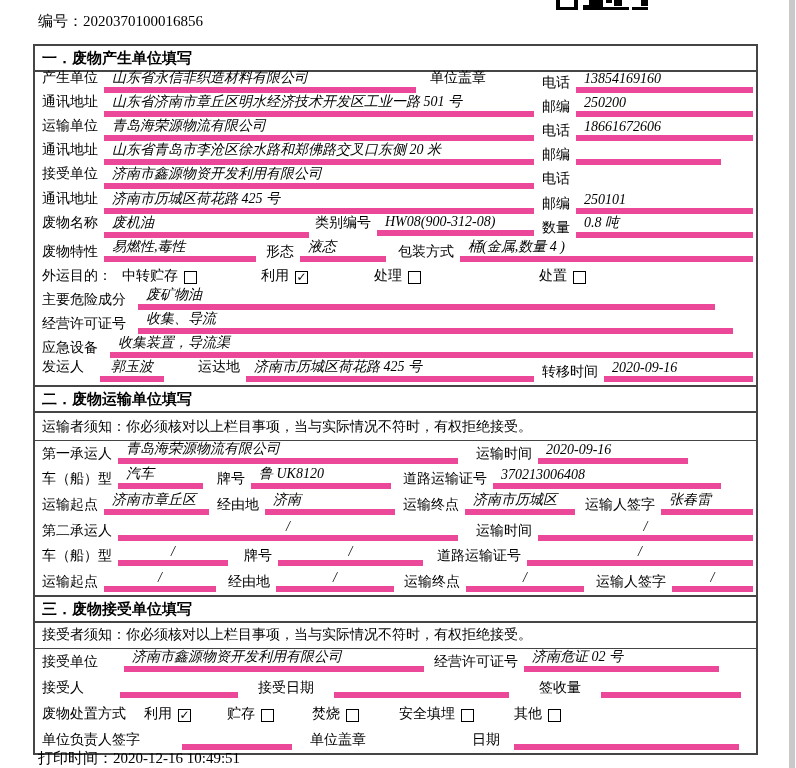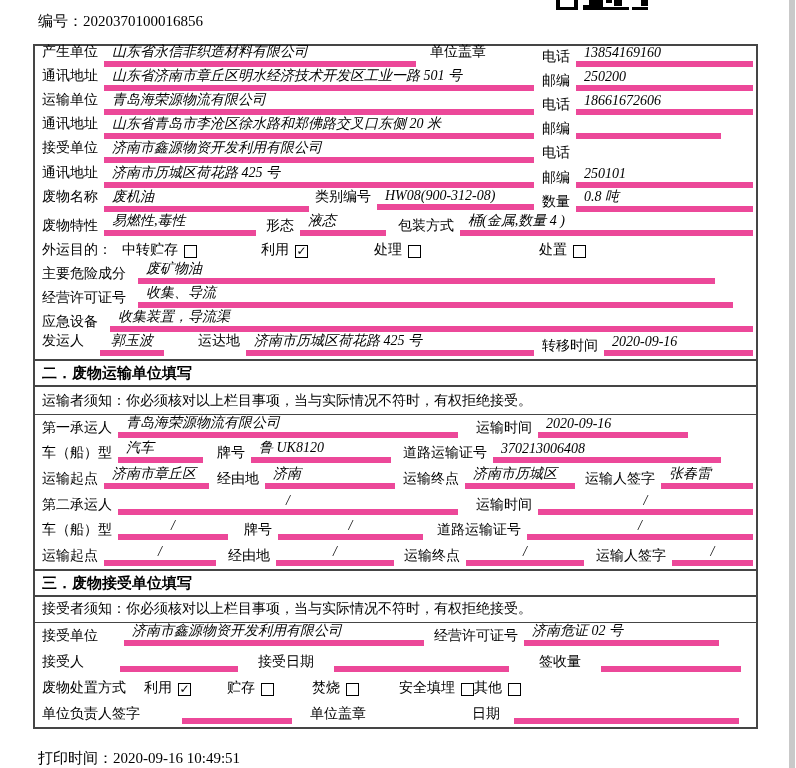--- a/index.html
+++ b/index.html
@@ -69,20 +69,21 @@
       <rect x="58" y="0" width="8" height="6"></rect>
         <rect x="76" y="7" width="16" height="3"></rect>
         <rect x="85" y="0" width="7" height="6"></rect>
     </g>
   </svg>
 </div>
 
 <div class="form">
 
   <div class="sec s1">
+    <div class="sec-h">一．废物产生单位填写</div>
 
     <div class="row">
       <div class="left">
         <span class="lb">产生单位</span>
         <span class="f" style="width:312px">山东省永信非织造材料有限公司</span>
         <span class="lb" style="margin-left:14px">单位盖章</span>
       </div>
       <div class="right">
         <span class="lb">电话</span>
         <span class="f fl">13854169160</span>
@@ -304,33 +305,33 @@
         <span class="cb"></span>
       </span>
       <span class="grp" style="margin-left:38px">
         <span class="lb" style="margin-right:0">焚烧</span>
         <span class="cb"></span>
       </span>
       <span class="grp" style="margin-left:40px">
         <span class="lb" style="margin-right:0">安全填埋</span>
         <span class="cb"></span>
       </span>
-      <span class="grp" style="">
+      <span class="grp" style="margin-left:40px">
         <span class="lb" style="margin-right:0">其他</span>
         <span class="cb"></span>
       </span>
     </div>
 
     <div class="row">
       <span class="lb">单位负责人签字</span>
       <span class="f" style="width:110px;margin-left:36px"></span>
       <span class="lb" style="margin-left:18px">单位盖章</span>
       <span class="lb" style="margin-left:100px">日期</span>
       <span class="f" style="width:225px;margin-left:8px"></span>
     </div>
   </div>
 </div>
 
 <div class="print">
-  <span>打印时间：</span><span>2020-09-16 10:49:51</span>
+  <span>打印时间：</span><span>2020-12-16 10:49:51</span>
 </div>
 
 <div class="page-edge"></div>
 
 </body></html>

